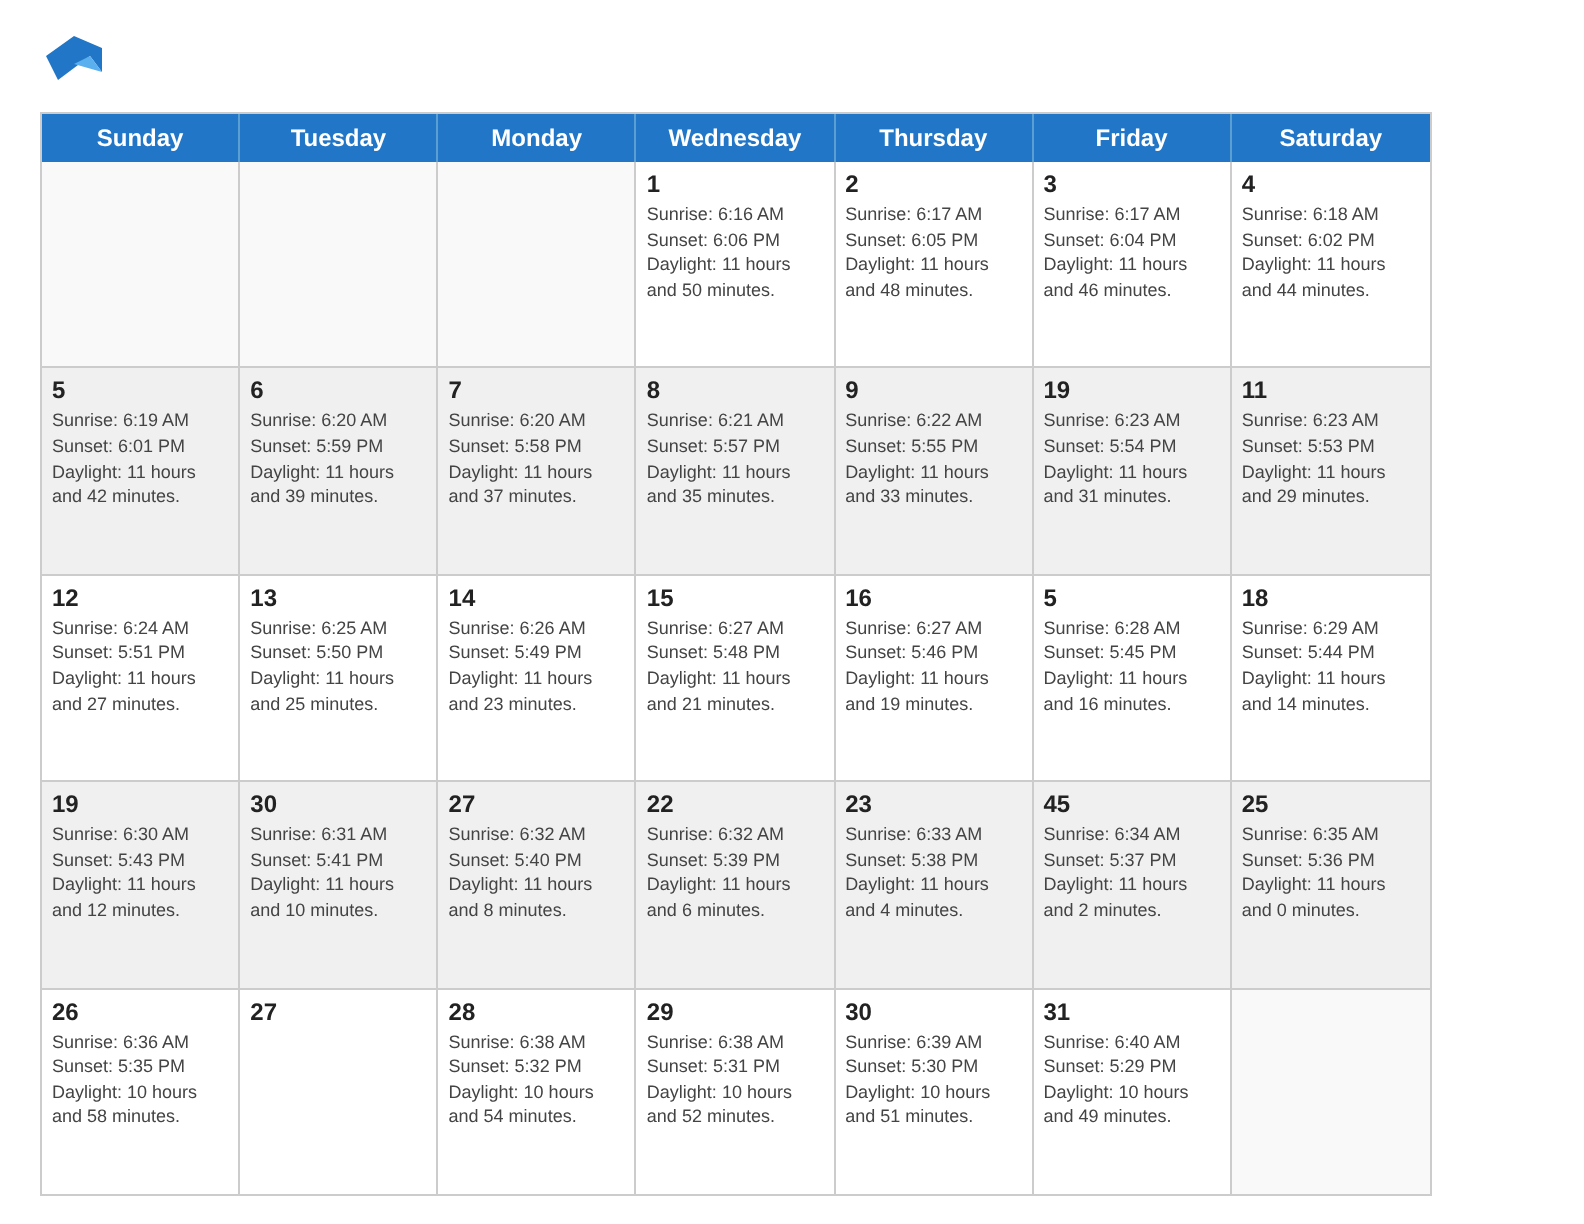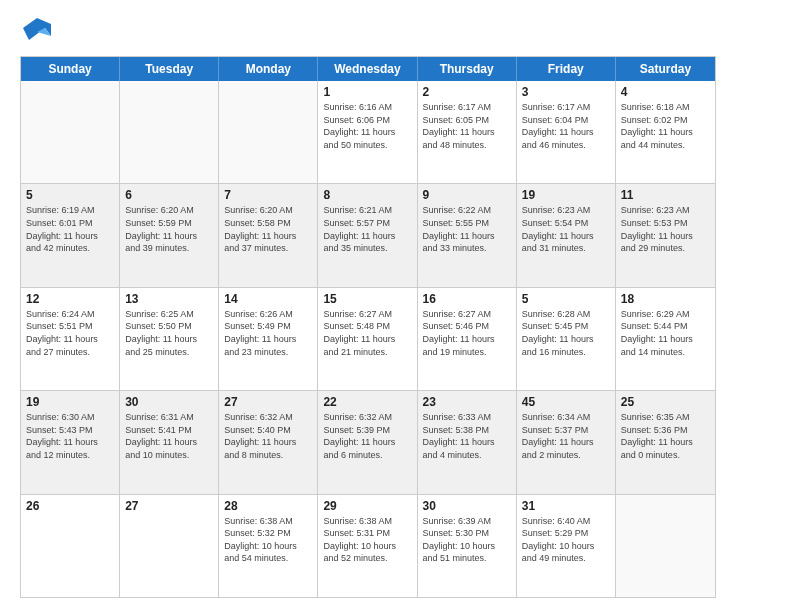--- a/index.html
+++ b/index.html
@@ -252,20 +252,21 @@
             <div class="day-info">Sunrise: 6:34 AM<br>Sunset: 5:37 PM<br>Daylight: 11 hours and 2 minutes.</div>
           </div>
           <div class="cal-cell shaded">
             <div class="day-num">25</div>
             <div class="day-info">Sunrise: 6:35 AM<br>Sunset: 5:36 PM<br>Daylight: 11 hours and 0 minutes.</div>
           </div>
         </div>
         <div class="cal-row">
           <div class="cal-cell">
             <div class="day-num">26</div>
+            <div class="day-info">Sunrise: 6:36 AM<br>Sunset: 5:35 PM<br>Daylight: 10 hours and 58 minutes.</div>
           </div>
           <div class="cal-cell">
             <div class="day-num">27</div>
           </div>
           <div class="cal-cell">
             <div class="day-num">28</div>
             <div class="day-info">Sunrise: 6:38 AM<br>Sunset: 5:32 PM<br>Daylight: 10 hours and 54 minutes.</div>
           </div>
           <div class="cal-cell">
             <div class="day-num">29</div>

